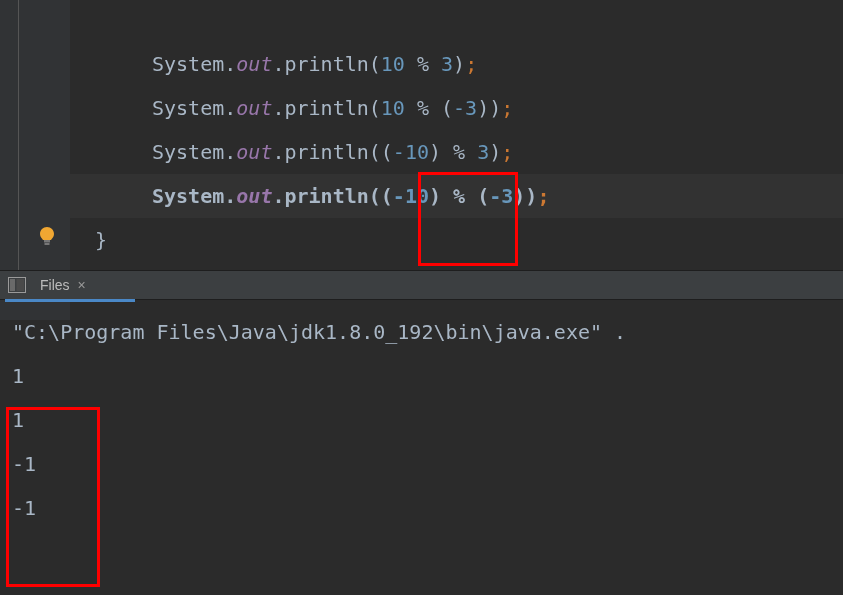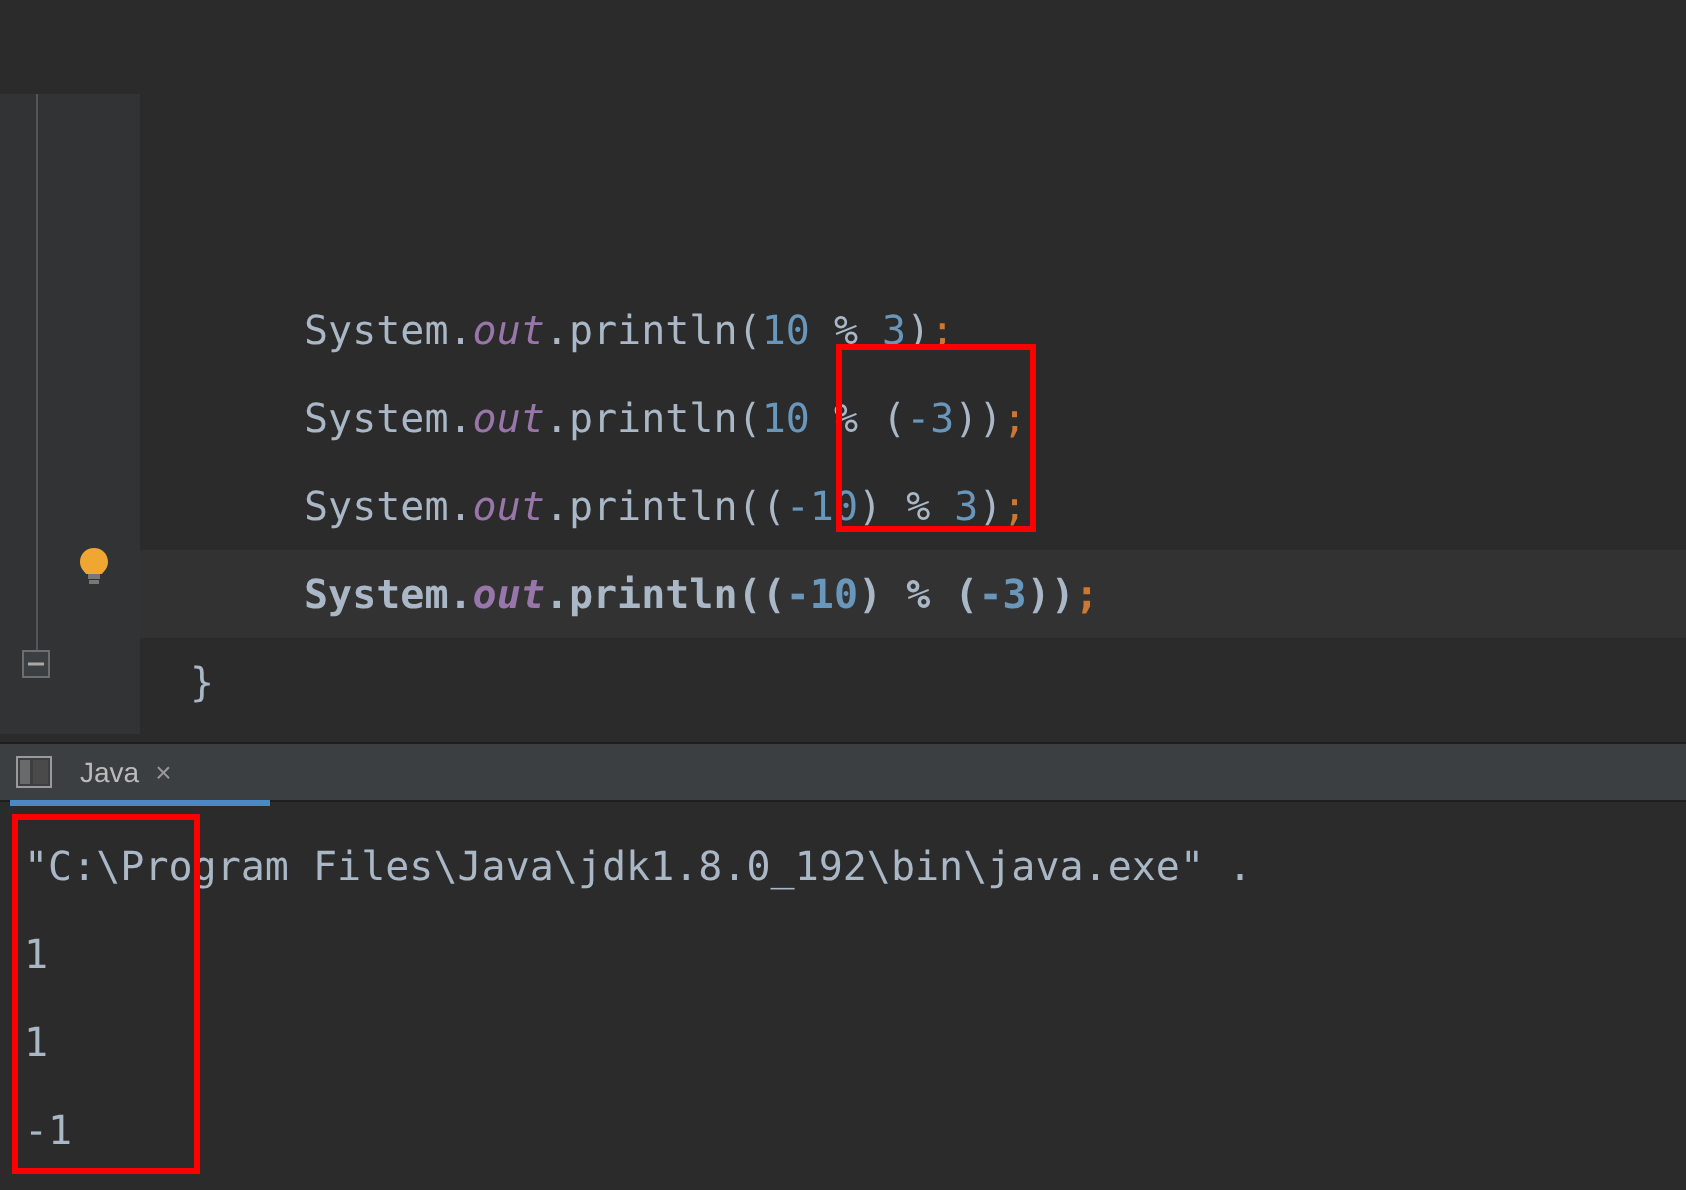--- a/index.html
+++ b/index.html
@@ -8,22 +8,21 @@
     font-family: "Consolas", "Monaco", monospace;
     font-size: 20px;
     color: #a9b7c6;
     width: 843px;
     height: 595px;
     overflow: hidden;
     position: relative;
   }
   .editor-area {
     position: relative;
-    padding-top: 96px;
-    margin-top: 47px;
+    padding-top: 42px;
   }
   .gutter {
     position: absolute;
     left: 0;
     top: 0;
     width: 70px;
     height: 320px;
     background: #313335;
   }
   .fold-line {
@@ -163,21 +162,21 @@
 
 <div class="tool-window-header">
   <div class="tw-icon">
     <svg width="18" height="16" viewBox="0 0 18 16">
       <rect x="0.5" y="0.5" width="17" height="15" fill="none" stroke="#9a9a9a"></rect>
       <rect x="2" y="2" width="5" height="12" fill="#6a6a6a"></rect>
       <rect x="8.5" y="2" width="7.5" height="12" fill="#4a4a4a"></rect>
     </svg>
   </div>
   <div class="tab">
-    <span>Java</span>
+    <span>Files</span>
     <span class="tab-close">×</span>
   </div>
   <div class="tab-underline"></div>
 </div>
 
 <div class="console">
   <div class="cmd">"C:\Program Files\Java\jdk1.8.0_192\bin\java.exe" .</div>
   <div class="outline">1</div>
   <div class="outline">1</div>
   <div class="outline">-1</div>

